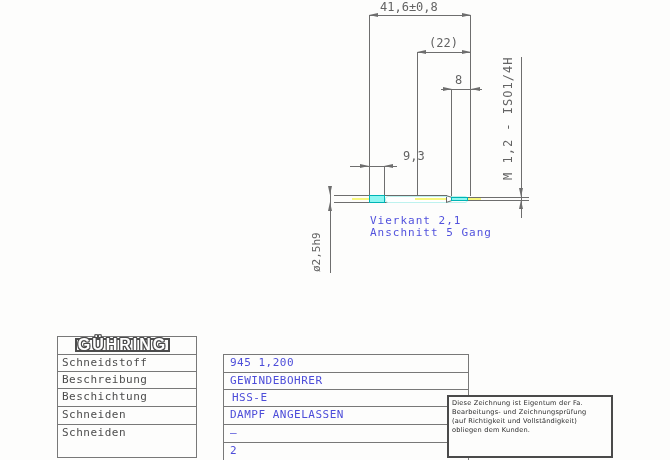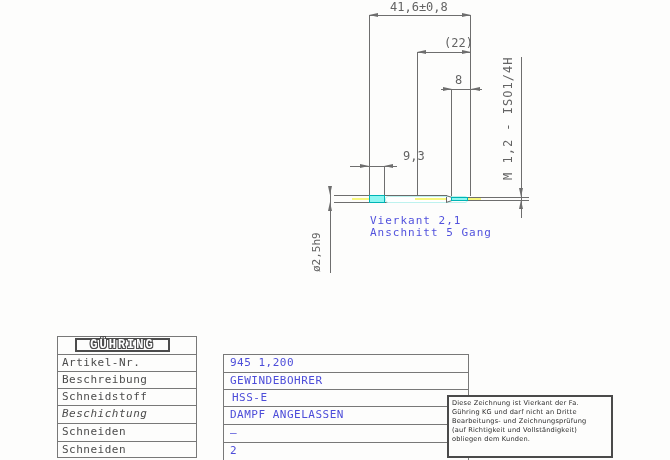--- a/index.html
+++ b/index.html
@@ -22,41 +22,41 @@
   .ychip{position:absolute;height:2px;background:#f7f77c;}
   .note{position:absolute;color:#5252dd;font-size:11px;line-height:12px;white-space:nowrap;letter-spacing:1px;}
   
   .tb-col{position:absolute;border:1px solid #787878;box-sizing:border-box;background:#fdfdfc;}
   .tb-row{box-sizing:border-box;border-top:1px solid #787878;font-size:11px;line-height:16px;
           padding-left:4px;color:#4c4c4c;letter-spacing:0.5px;white-space:nowrap;overflow:hidden;}
   .tb-row.first{border-top:none;}
   .tb-val{color:#4d4dd9;}
   .logo-row{height:17px;position:relative;}
   .logo-box{position:absolute;left:17px;top:1px;width:95px;height:14px;border:2px solid #4c4c4c;box-sizing:border-box;
-            text-align:center;font-family:Liberation Mono, monospace;font-weight:bold;font-size:12px;line-height:10px;
+            text-align:center;font-family:Liberation Sans, sans-serif;font-weight:bold;font-size:16px;line-height:10px;
             letter-spacing:2px;color:#fff;
             text-shadow:-1px 0 #4c4c4c,1px 0 #4c4c4c,0 -1px #4c4c4c,0 1px #4c4c4c,-1px -1px #4c4c4c,1px 1px #4c4c4c,1px -1px #4c4c4c,-1px 1px #4c4c4c;}
   
   .disc{position:absolute;left:447px;top:395px;width:166px;height:63px;border:2px solid #4a4a4a;box-sizing:border-box;
         padding:2px 3px;font-family:"DejaVu Sans",sans-serif;font-size:6.6px;line-height:9.1px;color:#2b2b2b;
         letter-spacing:0.2px;white-space:nowrap;overflow:hidden;background:#fdfdfc;}
 </style>
 </head>
 <body>
 
 <div id="stage">
 
-  <div class="dimtxt" style="left:390px;top:1px;">41,6±0,8</div>
+  <div class="dimtxt" style="left:380px;top:1px;">41,6±0,8</div>
   <div class="hl" style="left:369px;top:15px;width:102px;"></div>
   <div class="arrL" style="left:369px;top:13px;"></div>
   <div class="arrR" style="left:462px;top:13px;"></div>
   <div class="vl" style="left:369px;top:15px;height:180px;"></div>
   <div class="vl" style="left:470px;top:15px;height:181px;"></div>
 
-  <div class="dimtxt" style="left:444px;top:37px;">(22)</div>
+  <div class="dimtxt" style="left:429px;top:37px;">(22)</div>
   <div class="hl" style="left:417px;top:52px;width:54px;"></div>
   <div class="arrL" style="left:417px;top:50px;"></div>
   <div class="arrR" style="left:462px;top:50px;"></div>
   <div class="vl" style="left:417px;top:52px;height:143px;"></div>
 
   <div class="dimtxt" style="left:455px;top:74px;">8</div>
   <div class="hl" style="left:441px;top:89px;width:41px;"></div>
   <div class="arrR" style="left:443px;top:87px;"></div>
   <div class="arrL" style="left:471px;top:87px;"></div>
   <div class="vl" style="left:451px;top:89px;height:108px;"></div>
@@ -95,38 +95,36 @@
   <div class="ychip" style="left:466px;top:198px;width:15px;"></div>
   <div class="thread"></div>
 
   <div class="note" style="left:370px;top:215px;">Vierkant 2,1</div>
   <div class="note" style="left:370px;top:227px;">Anschnitt 5 Gang</div>
 
   <div class="tb-col" style="left:57px;top:336px;width:140px;height:122px;">
     <div class="logo-row">
       <div class="logo-box">GÜHRING</div>
     </div>
-    <div class="tb-row" style="height:17px;">Artikel-Nr.</div>
+    <div class="tb-row" style="height:17px;">Schneidstoff</div>
     <div class="tb-row" style="height:17px;">Beschreibung</div>
-    <div class="tb-row" style="height:17px;">Schneidstoff</div>
-    <div class="tb-row" style="height:18px;font-style:italic;">Beschichtung</div>
+    <div class="tb-row" style="height:18px;">Beschichtung</div>
     <div class="tb-row" style="height:18px;">Schneiden</div>
     <div class="tb-row" style="height:17px;">Schneiden</div>
   </div>
 
   <div class="tb-col" style="left:197px;top:354px;width:246px;height:112px;margin-left:26px;">
     <div class="tb-row first tb-val" style="height:17px;padding-left:6px;">945 1,200</div>
     <div class="tb-row tb-val" style="height:17px;padding-left:6px;">GEWINDEBOHRER</div>
     <div class="tb-row tb-val" style="height:17px;padding-left:8px;">HSS-E</div>
     <div class="tb-row tb-val" style="height:18px;padding-left:6px;">DAMPF ANGELASSEN</div>
     <div class="tb-row tb-val" style="height:18px;padding-left:6px;">–</div>
     <div class="tb-row tb-val" style="height:17px;padding-left:6px;">2</div>
   </div>
 
   <div class="disc">
-    <div>Diese Zeichnung ist Vierkant der Fa.</div>
-    <div>Gühring KG und darf nicht an Dritte</div>
+    <div>Diese Zeichnung ist Eigentum der Fa.</div>
     <div>Bearbeitungs- und Zeichnungsprüfung</div>
     <div>(auf Richtigkeit und Vollständigkeit)</div>
     <div>obliegen dem Kunden.</div>
   </div>
 
 </div>
 
 </body></html>

